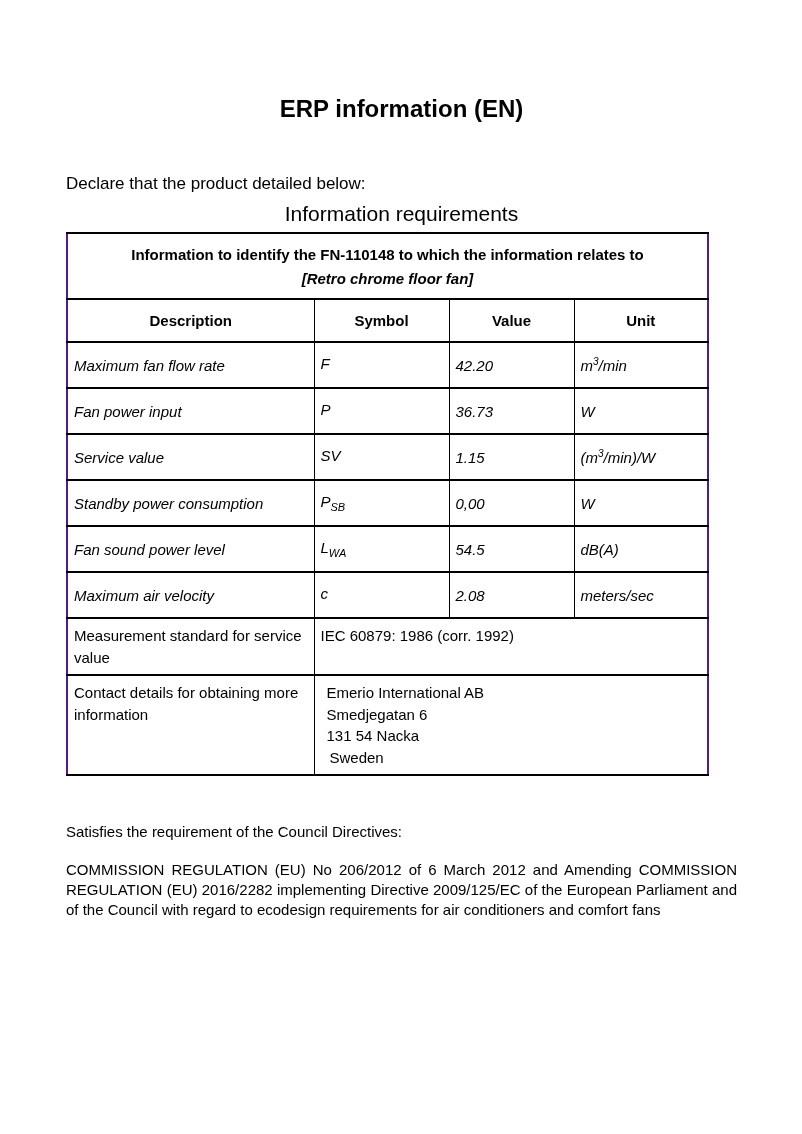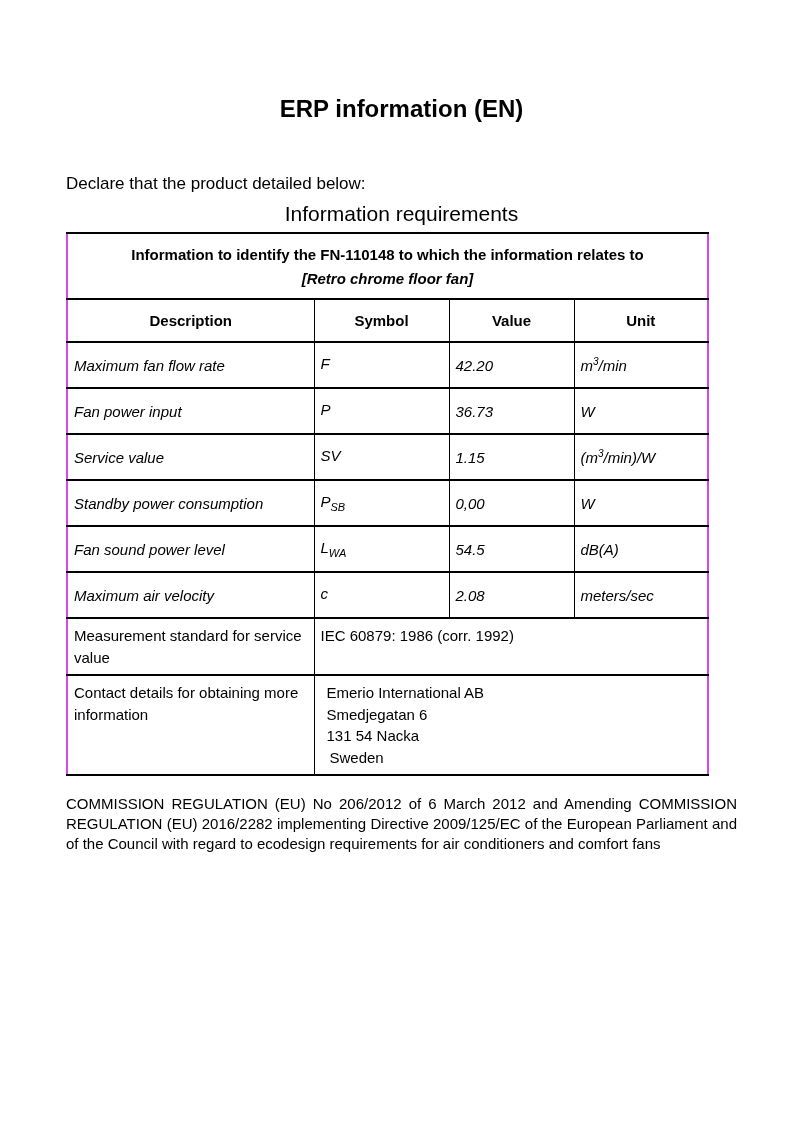--- a/index.html
+++ b/index.html
@@ -50,21 +50,21 @@
     table-layout: fixed;
     font-size: 15px;
   }
   table.info-table td, table.info-table th {
     border: 1px solid #000;
     border-top-width: 2px;
     border-bottom-width: 2px;
     padding: 12px 6px;
     vertical-align: middle;
   }
-  table.info-table { border: 2px solid #d946ef; }
+  table.info-table { border: 2px solid #4c1d95; }
 
   .tbl-title-cell { text-align: center; padding: 10px 6px 9px 6px !important; }
   .tbl-title { font-weight: bold; font-size: 15px; line-height: 21px; }
   .tbl-subtitle { font-weight: bold; font-style: italic; font-size: 15px; line-height: 21px; margin-top: 3px; }
 
   tr.col-head th {
     height: 35px;
     font-size: 15px;
     font-weight: bold;
     text-align: center;
@@ -181,17 +181,18 @@
             <div>Emerio International AB</div>
             <div>Smedjegatan 6</div>
             <div>131 54 Nacka</div>
             <div style="padding-left:3px">Sweden</div>
           </div>
         </td>
       </tr>
     </tbody>
   </table>
 
+  <div class="satisfies">Satisfies the requirement of the Council Directives:</div>
 
   <div class="para regulation">COMMISSION REGULATION (EU) No 206/2012 of 6 March 2012 and Amending COMMISSION REGULATION (EU) 2016/2282 implementing Directive 2009/125/EC of the European Parliament and of the Council with regard to ecodesign requirements for air conditioners and comfort fans</div>
 
 
 </div>
 
 </body></html>

